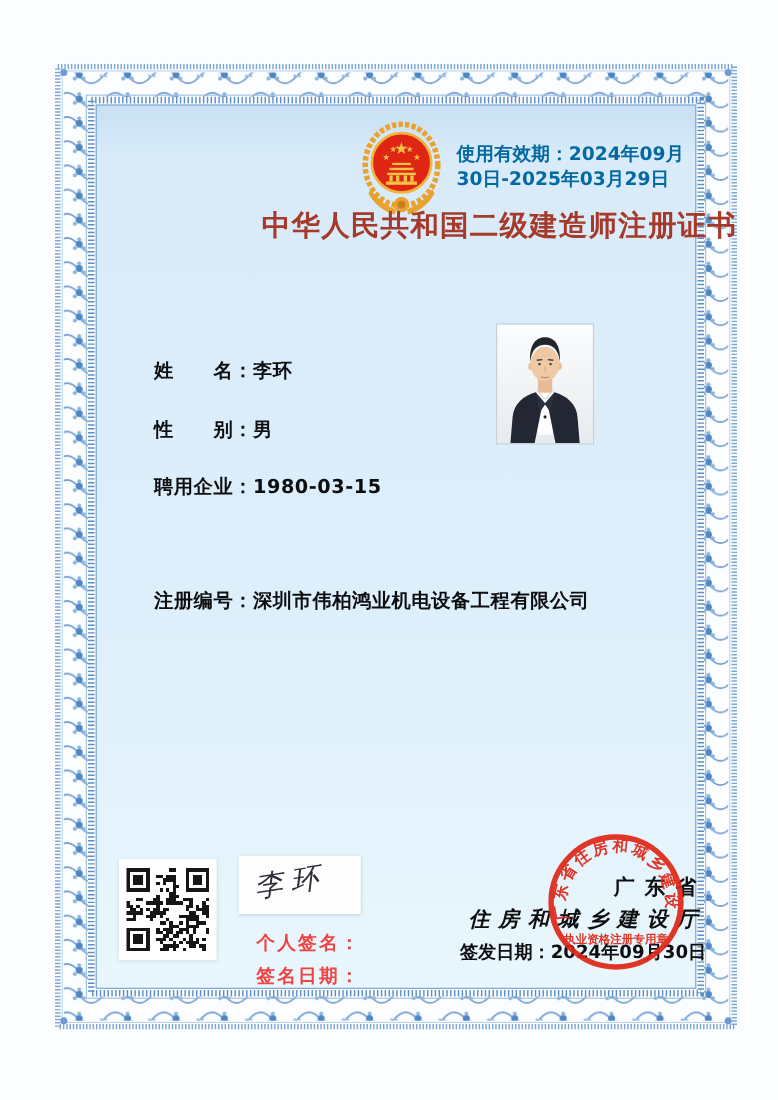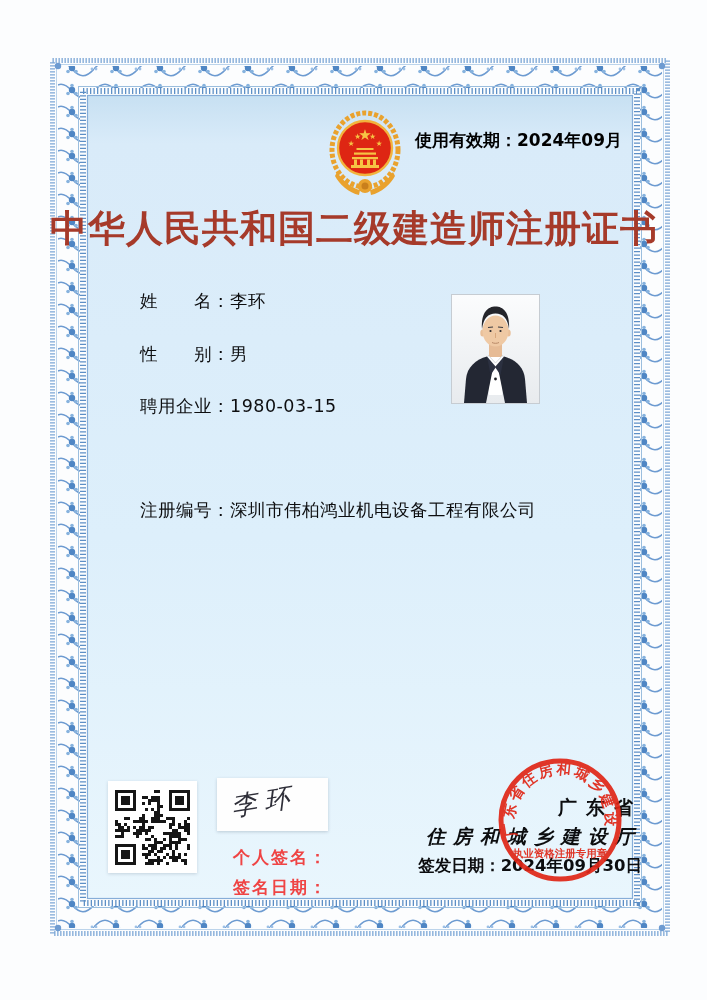--- a/index.html
+++ b/index.html
@@ -5,25 +5,25 @@
   html,body{margin:0;padding:0;background:#ffffff;}
   .page{position:relative;width:707px;height:1000px;background:#fcfdfe;overflow:hidden;
         font-family:"DejaVu Sans","Liberation Sans",sans-serif;}
   .cert{position:absolute;left:50px;top:58px;width:620px;height:878px;}
   .border-svg{position:absolute;left:0;top:0;z-index:2;pointer-events:none;}
   .panel{position:absolute;left:37px;top:37px;width:546px;height:804px;z-index:1;
          background:linear-gradient(180deg,#c7e0f2 0%,#d9ebf9 6%,#ddeffb 55%,#e9f6fd 100%);}
   .content{position:absolute;left:0;top:0;width:620px;height:878px;z-index:3;}
   .emblem{position:absolute;left:277px;top:52px;width:76px;height:88px;}
   .validity{position:absolute;left:365px;top:71px;width:215px;
-            font-size:17px;font-weight:bold;line-height:23px;color:#000000;}
-  .title{position:absolute;left:0;top:146px;width:620px;text-align:left;
-         font-size:37px;font-weight:bold;letter-spacing:1px;color:#a63a2a;}
+            font-size:17px;font-weight:bold;line-height:23px;color:#0369a1;}
+  .title{position:absolute;left:0;top:130px;width:620px;text-align:right;
+         font-size:26px;font-weight:bold;letter-spacing:1px;color:#a63a2a;}
   .row{position:absolute;left:90px;white-space:nowrap;
-       font-size:17.5px;font-weight:normal;color:#0d0e10;letter-spacing:0.5px;}
+       font-size:17.5px;font-weight:bold;color:#0d0e10;letter-spacing:0.5px;margin-top:36px;}
   .r0{top:231px}.r1{top:284px}.r2{top:336px}.r3{top:388px}.r4{top:440px}.r5{top:494px}
   .photo{position:absolute;left:402px;top:237px;width:87px;height:108px;
          background:#fff;outline:1px solid #c6ccd2;}
   .qr{position:absolute;left:58px;top:723px;width:89px;height:92px;background:#ffffff;
       box-shadow:0 1px 3px rgba(90,110,130,.25);padding:7px;box-sizing:border-box;}
   .qr svg{width:100%;height:100%;}
   .sig-card{position:absolute;left:167px;top:720px;width:111px;height:53px;background:#fefefe;
             box-shadow:0 1px 3px rgba(90,110,130,.3);overflow:hidden;}
   .sig-text{position:absolute;left:16px;top:6px;font-size:26px;color:#2e2e38;
             letter-spacing:7px;transform:rotate(-9deg) skewX(-16deg);white-space:nowrap;}
@@ -88,20 +88,21 @@
           <rect x="27" y="49.5" width="3" height="5.5"></rect>
           <rect x="33" y="49.5" width="3" height="5.5"></rect>
           <rect x="40" y="49.5" width="3" height="5.5"></rect>
           <rect x="46" y="49.5" width="3" height="5.5"></rect>
           <rect x="24" y="55" width="28" height="3"></rect>
         </g>
       </svg>
 
       <div class="validity">
         <div>使用有效期：2024年09月</div>
+        <div>30日-2025年03月29日</div>
       </div>
 
       <div class="title">中华人民共和国二级建造师注册证书</div>
 
       <div class="row r0"><span>姓　　名：</span><span>李环</span></div>
       <div class="row r1"><span>性　　别：</span><span>男</span></div>
       <div class="row r2"><span>聘用企业：</span><span>1980-03-15</span></div>
       <div class="row r4"><span>注册编号：</span><span>深圳市伟柏鸿业机电设备工程有限公司</span></div>
 
       <div class="photo">

